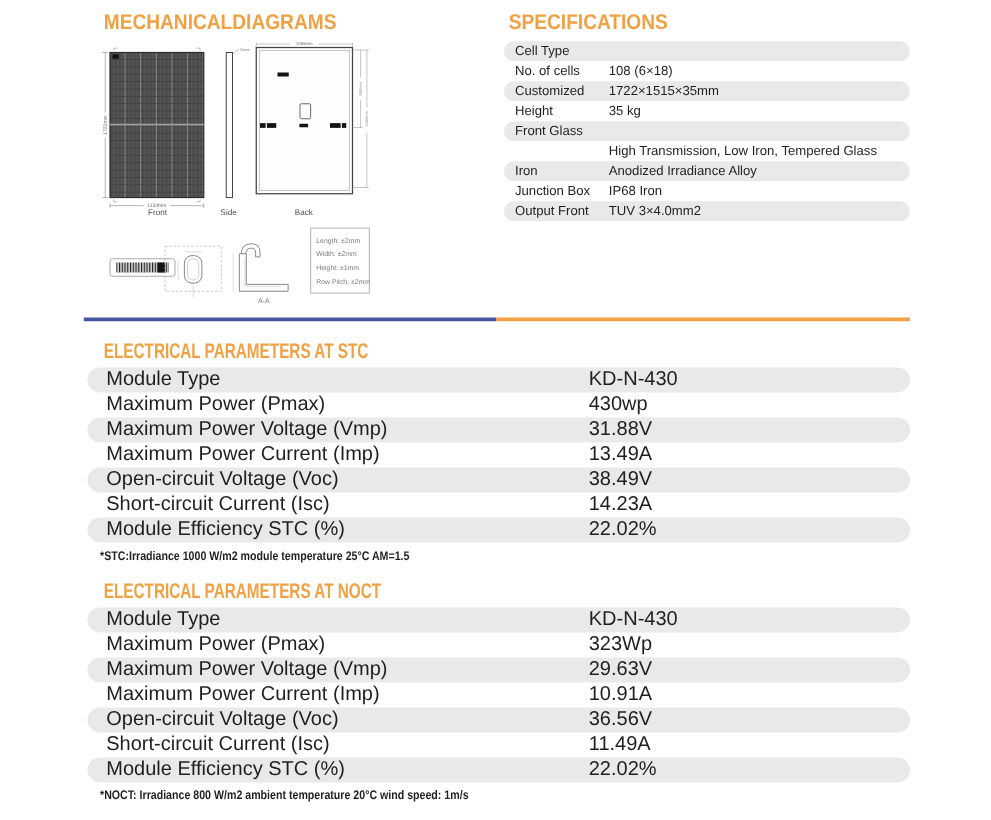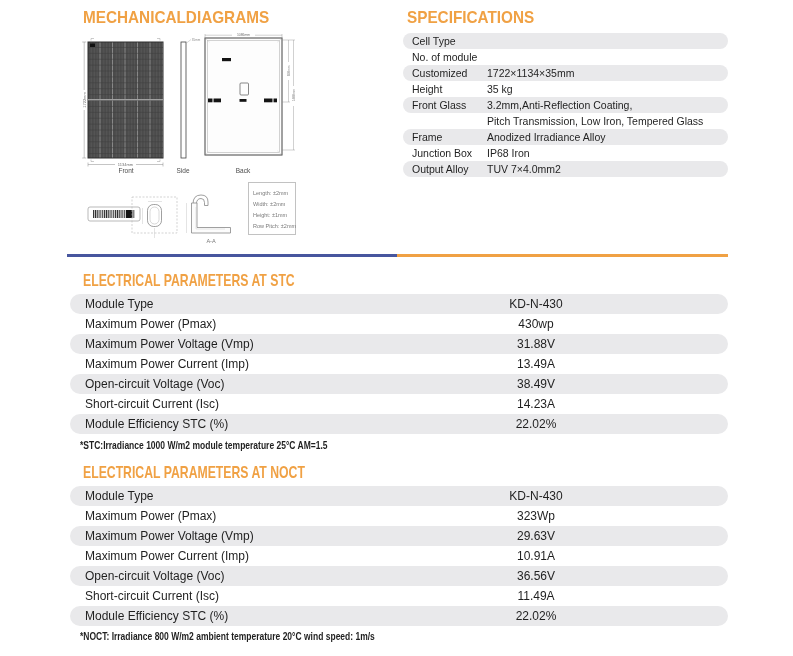--- a/index.html
+++ b/index.html
@@ -23,23 +23,23 @@
   
   .spec-table{position:absolute;left:403px;top:33px;width:325px;}
   .spec-row{display:flex;align-items:center;height:16px;border-radius:10px;font-size:10.5px;}
   .row.shaded{background:var(--rowgray,#E9E9EB);}
   .spec-label{flex:none;width:75px;padding-left:9px;white-space:nowrap;}
   .spec-value{flex:1;white-space:nowrap;}
   
   .elec-table{position:absolute;left:70px;width:658px;}
   #stc-table{top:294px;}
   #noct-table{top:486px;}
-  .elec-row{position:relative;display:flex;align-items:center;height:20px;border-radius:10px;font-size:12px;}
+  .elec-row{position:relative;display:flex;align-items:center;height:20px;border-radius:10px;font-size:16px;}
   .elec-label{padding-left:15px;white-space:nowrap;}
-  .elec-value{position:absolute;left:401px;width:130px;text-align:center;white-space:nowrap;}
+  .elec-value{position:absolute;left:401px;width:130px;text-align:left;white-space:nowrap;}
   
   .footnote{position:absolute;font-size:10px;font-weight:bold;white-space:nowrap;transform-origin:0 50%;transform:scaleX(.85);}
   #stc-footnote{left:80px;top:440px;}
   #noct-footnote{left:80px;top:631px;}
   
   .diagrams{position:absolute;left:78px;top:32px;width:230px;height:220px;}
   .diagrams svg{position:absolute;left:0;top:0;}
   .diag-label{position:absolute;width:40px;text-align:center;font-size:6.5px;color:#4c4c4c;}
   #front-label{left:28px;top:135px;}
   #side-label{left:85px;top:135px;}
@@ -179,56 +179,56 @@
       </div>
   </div>
 
   <div class="spec-table">
 
       <div class="row spec-row shaded">
         <span class="spec-label">Cell Type</span>
       </div>
 
       <div class="row spec-row">
-        <span class="spec-label">No. of module</span>
+        <span class="spec-label">No. of cells</span>
+        <span class="spec-value">108 (6×18)</span>
       </div>
 
       <div class="row spec-row shaded">
         <span class="spec-label">Customized</span>
-        <span class="spec-value">1722×1134×35mm</span>
+        <span class="spec-value">1722×1515×35mm</span>
       </div>
 
       <div class="row spec-row">
         <span class="spec-label">Height</span>
         <span class="spec-value">35 kg</span>
       </div>
 
       <div class="row spec-row shaded">
         <span class="spec-label">Front Glass</span>
-        <span class="spec-value">3.2mm,Anti-Reflection Coating,</span>
       </div>
 
       <div class="row spec-row">
         <span class="spec-label"></span>
-        <span class="spec-value">Pitch Transmission, Low Iron, Tempered Glass</span>
-      </div>
-
-      <div class="row spec-row shaded">
-        <span class="spec-label">Frame</span>
+        <span class="spec-value">High Transmission, Low Iron, Tempered Glass</span>
+      </div>
+
+      <div class="row spec-row shaded">
+        <span class="spec-label">Iron</span>
         <span class="spec-value">Anodized Irradiance Alloy</span>
       </div>
 
       <div class="row spec-row">
         <span class="spec-label">Junction Box</span>
         <span class="spec-value">IP68 Iron</span>
       </div>
 
       <div class="row spec-row shaded">
-        <span class="spec-label">Output Alloy</span>
-        <span class="spec-value">TUV 7×4.0mm2</span>
+        <span class="spec-label">Output Front</span>
+        <span class="spec-value">TUV 3×4.0mm2</span>
       </div>
 
     </div>
 
   <div class="elec-table" id="stc-table">
 
       <div class="row elec-row shaded">
         <span class="elec-label">Module Type</span>
         <span class="elec-value">KD-N-430</span>
       </div>

